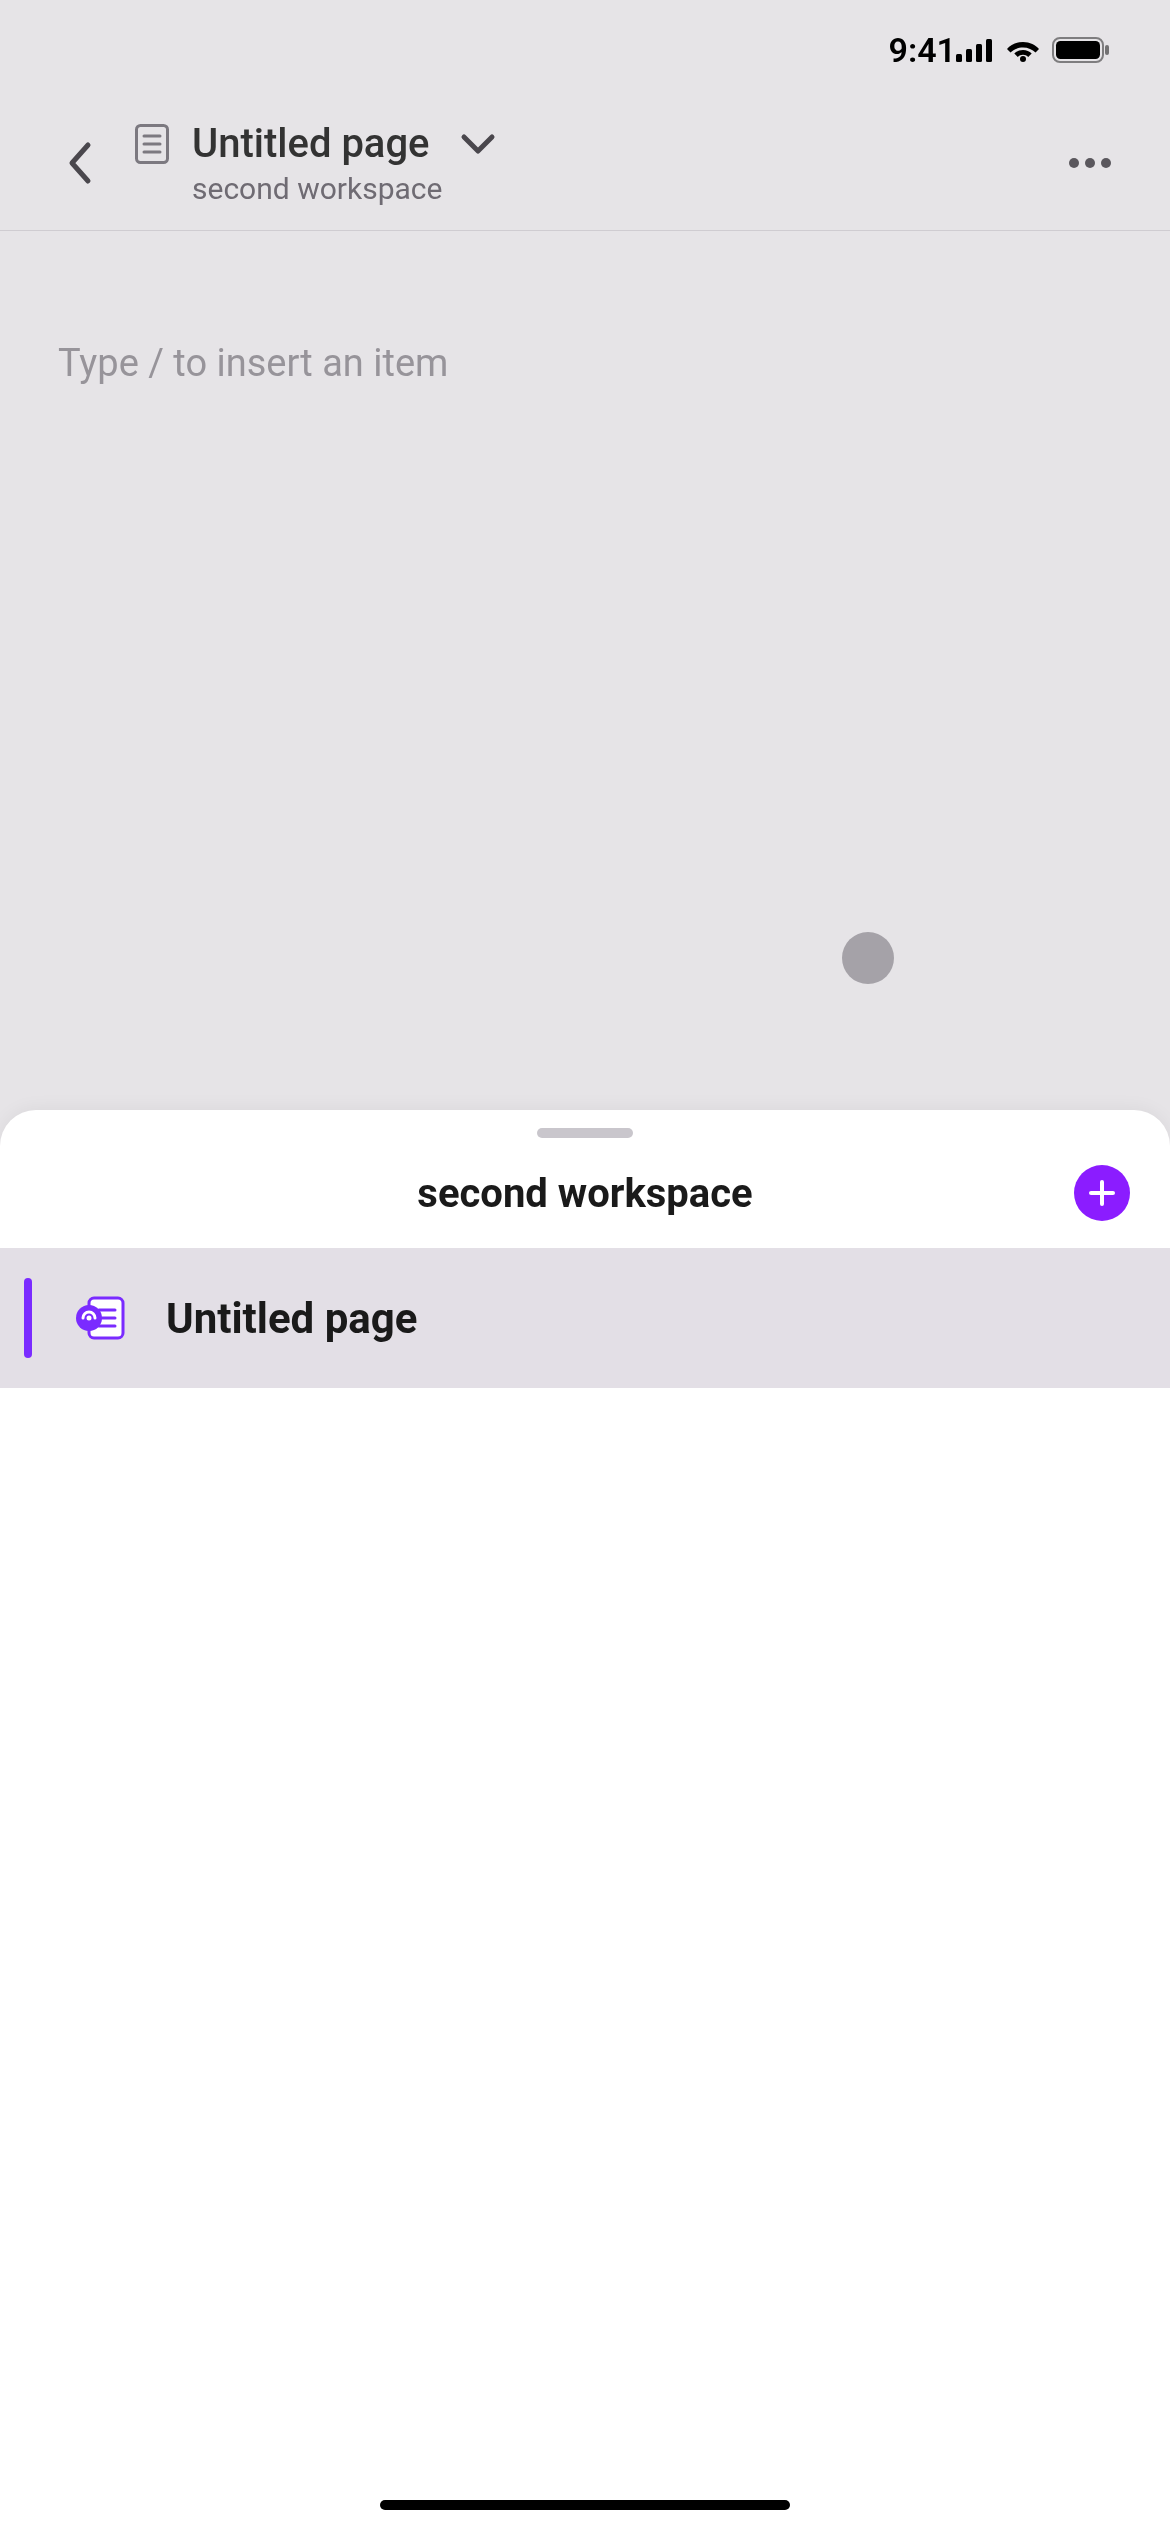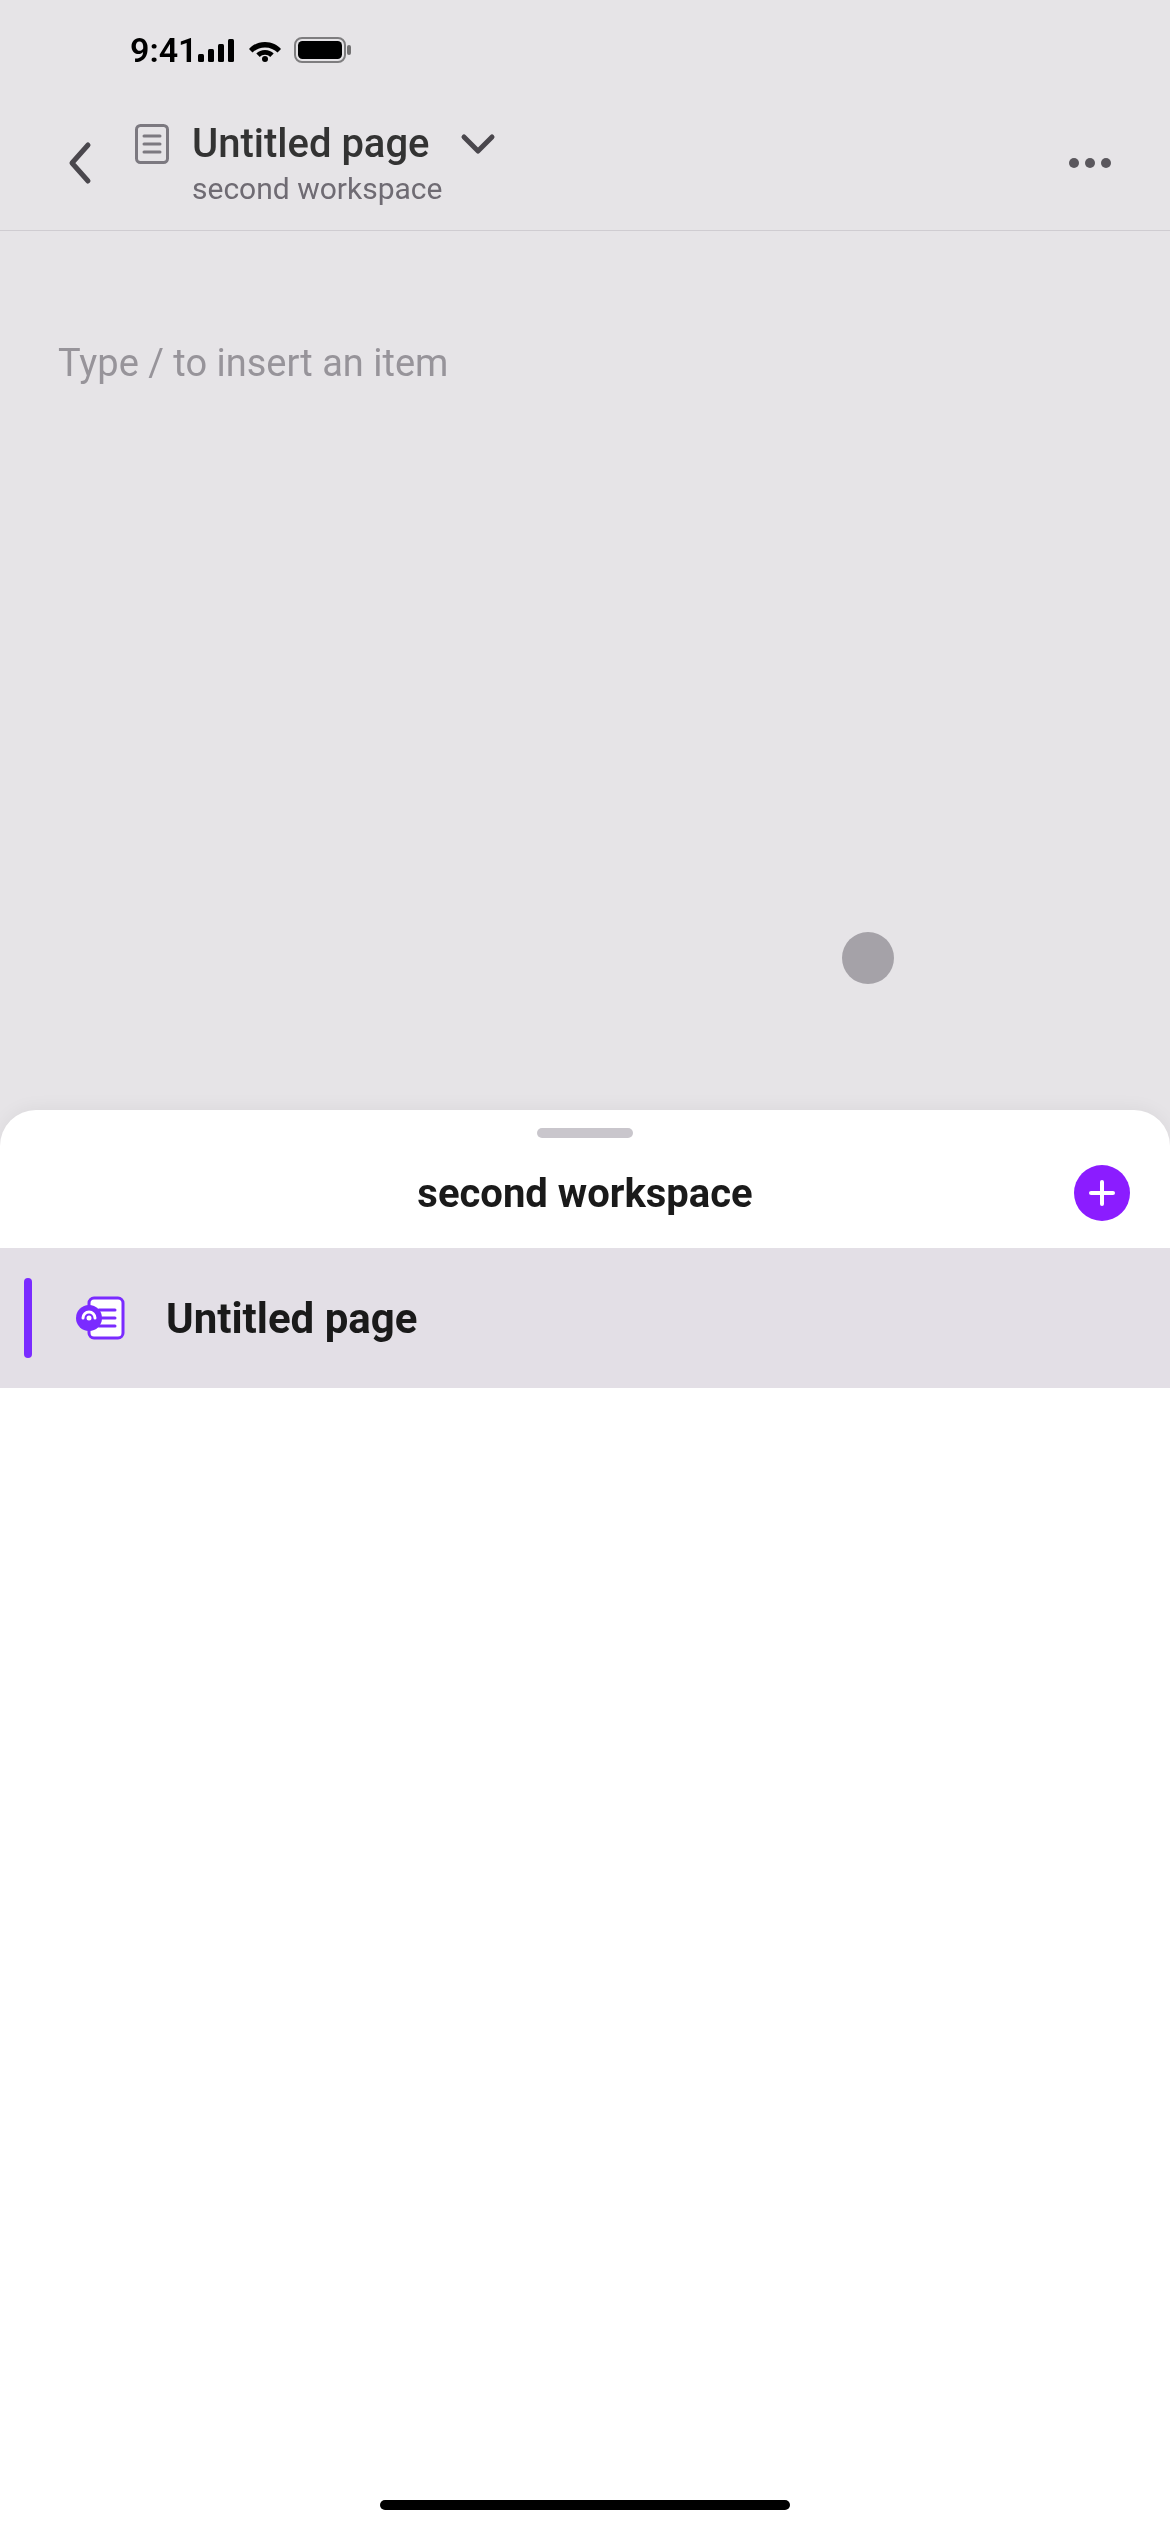--- a/index.html
+++ b/index.html
@@ -8,21 +8,21 @@
       height: 2532px;
       font-family: -apple-system, BlinkMacSystemFont, "Segoe UI", Roboto, Helvetica, Arial, sans-serif;
       background: #e6e4e7;
       overflow: hidden;
       position: relative;
     }
 
     
     .status-bar {
       display: flex;
-      justify-content: flex-start;
+      justify-content: flex-end;
       align-items: center;
       height: 100px;
       padding: 0 60px 0 130px;
     }
     .status-time {
       font-size: 34px;
       font-weight: 600;
       color: #000;
     }
     .status-right {

